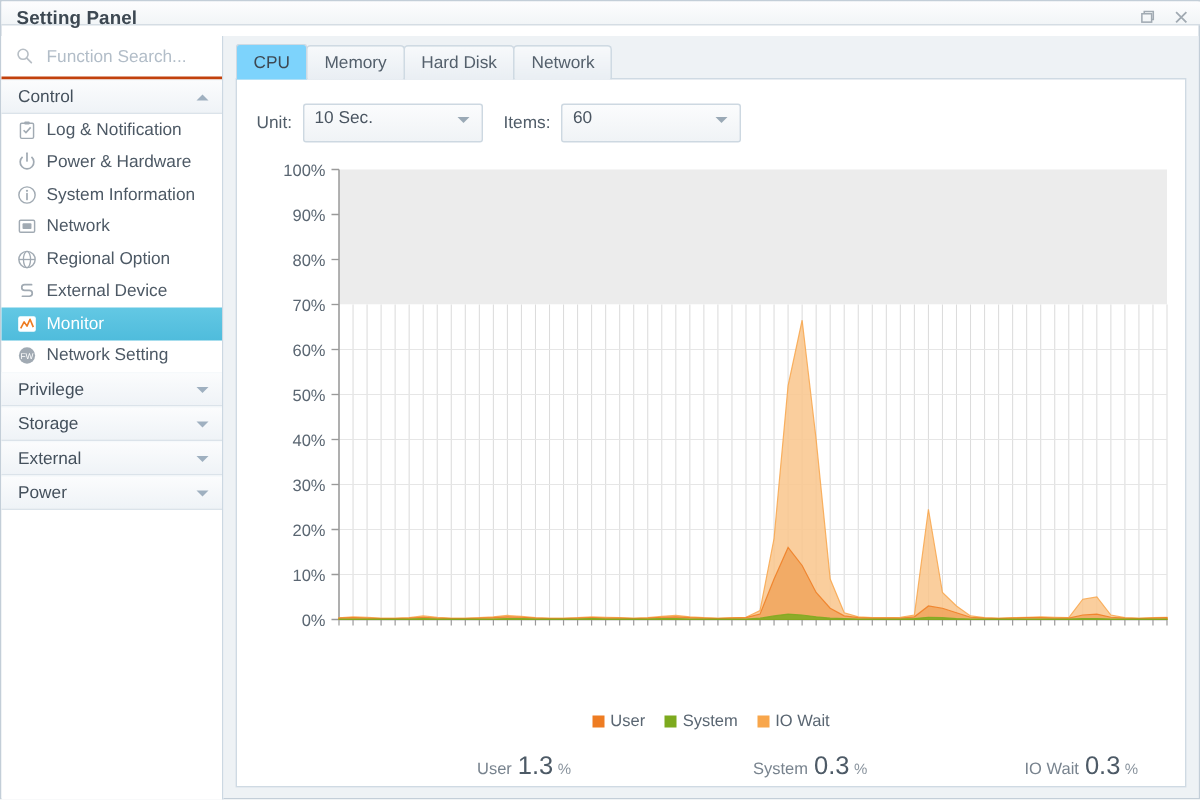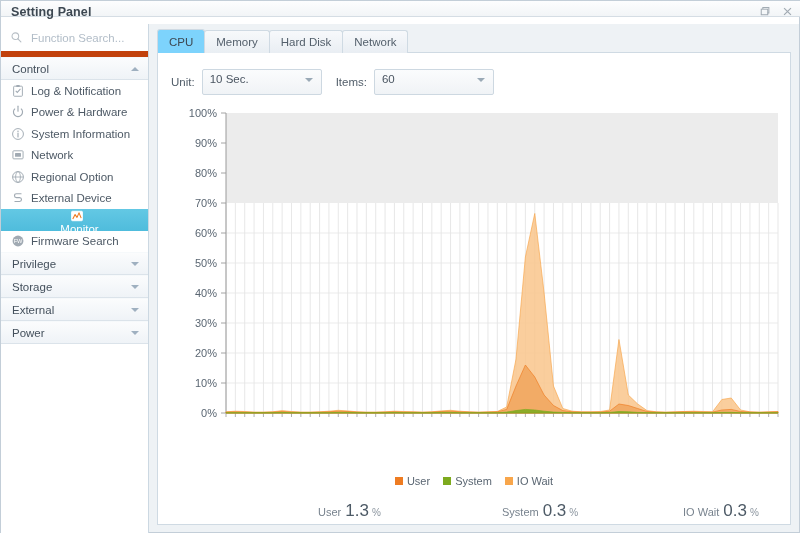--- a/index.html
+++ b/index.html
@@ -27,21 +27,21 @@
   }
   .titlebar-btns{position:absolute;right:7px;top:4px;display:flex;gap:10px;align-items:center;}
   .tb-btn{width:13px;height:13px;display:block;cursor:default;opacity:.62;}
 
   
   .sidebar{
     position:absolute;left:0;top:23px;width:148px;height:510px;
     background:#ffffff;border-right:1px solid #ccd8e2;box-sizing:border-box;
   }
   .search-row{
-    position:relative;height:27px;border-bottom:6px solid #c2410c;
+    position:relative;height:27px;border-bottom:2px solid #c2410c;
     display:flex;align-items:center;background:#fff;
   }
   .search-icon{margin-left:9px;width:13px;height:13px;display:block;opacity:.55;}
   .search-input{
     border:0;outline:0;background:transparent;margin-left:6px;width:110px;
     font-family:inherit;font-size:11.5px;color:#4a5568;
   }
   .search-input::placeholder{color:#b2bdc8;}
 
   .group-head{
@@ -58,21 +58,20 @@
   .caret.down{border-top:4.5px solid #9fb0c0;}
 
   .nav-item{
     position:relative;height:21.5px;display:flex;align-items:center;
     padding-left:10px;font-size:11.5px;color:#4d5965;box-sizing:border-box;
   }
   .nav-item .ico{width:14px;height:14px;margin-right:6px;flex:0 0 14px;display:block;opacity:.72;}
   .nav-item.selected{
     background:linear-gradient(to bottom,#63c8e4,#4fbcdc);
     color:#ffffff;
-    flex-direction:column;
   }
   .nav-item.selected .ico{opacity:1;}
 
   
   .content{
     position:absolute;left:148px;top:23px;right:0;bottom:0;
     background:#eef2f5;
   }
   .tabbar{
     position:absolute;left:8px;top:5px;height:24px;display:flex;align-items:flex-end;
@@ -219,21 +218,21 @@
         <path d="M3.2 11.4 L5.8 6.4 L8.0 9.6 L10.3 4.4 L12.8 10.4" fill="none" stroke="#ee7c22" stroke-width="1.25" stroke-linejoin="round"></path>
       </svg>
       <span>Monitor</span>
     </div>
 
     <div class="nav-item">
       <svg class="ico" viewBox="0 0 16 16">
         <circle cx="8" cy="8" r="6.2" fill="#7d8a96"></circle>
         <text x="8" y="10.6" font-size="6.4" fill="#ffffff" text-anchor="middle" font-family="Liberation Sans, sans-serif">FW</text>
       </svg>
-      <span>Firmware Search</span>
+      <span>Network Setting</span>
     </div>
 
     <div class="group-head">
       <span>Privilege</span>
       <i class="caret down"></i>
     </div>
     <div class="group-head">
       <span>Storage</span>
       <i class="caret down"></i>
     </div>

